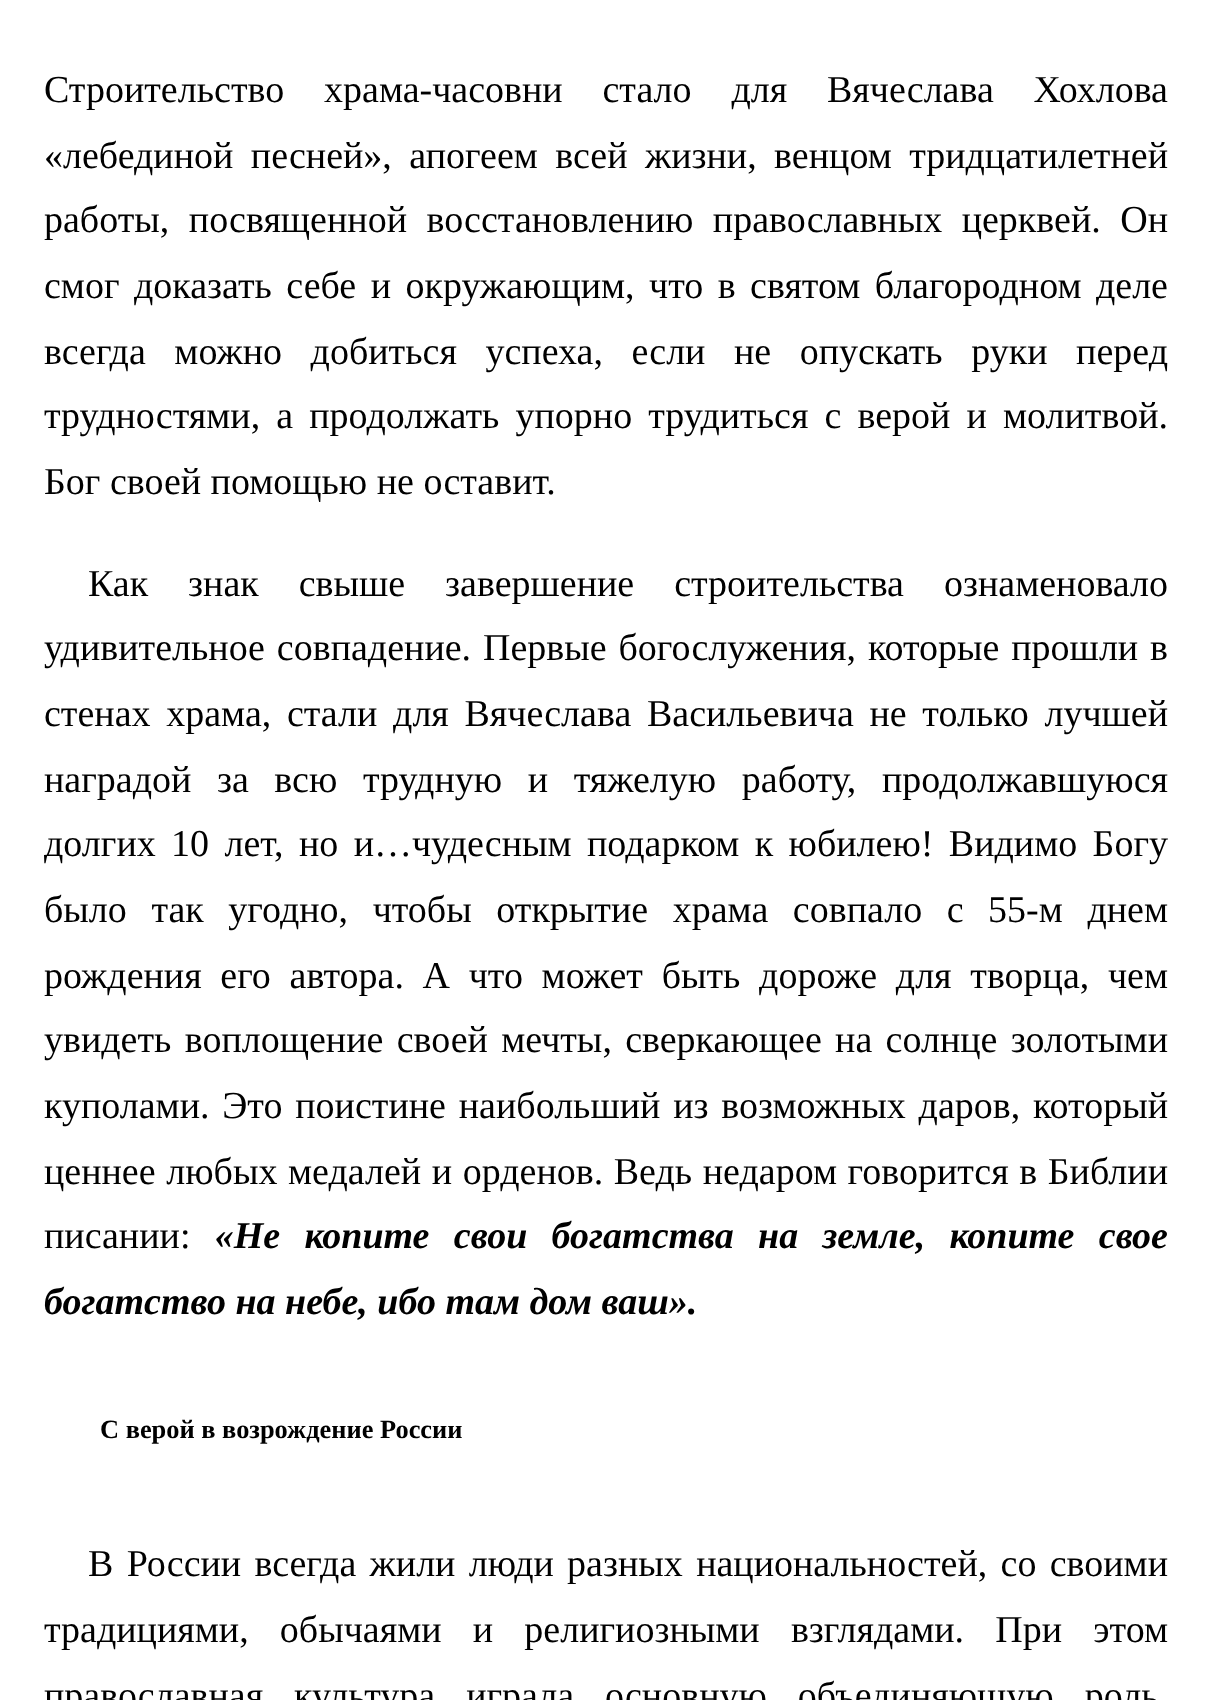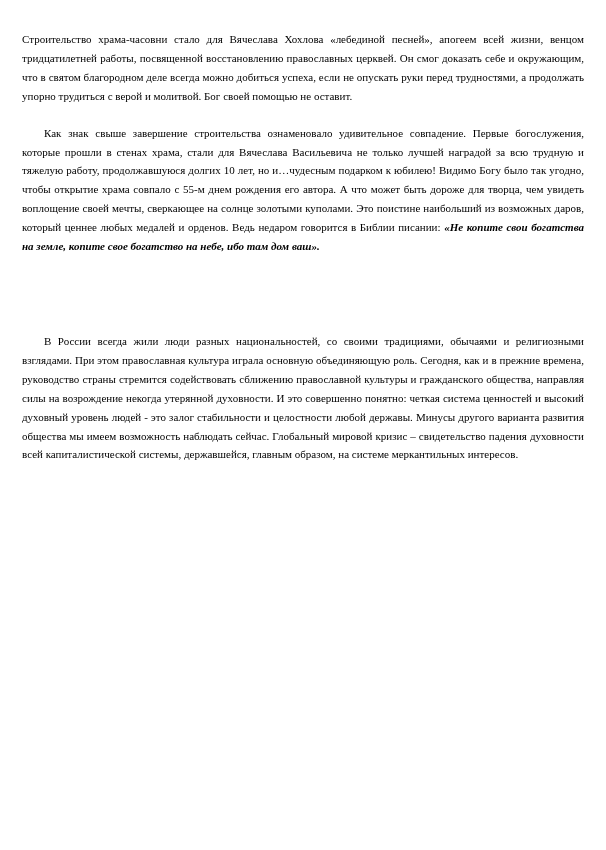--- a/index.html
+++ b/index.html
@@ -15,21 +15,21 @@
     overflow: hidden;
   }
   .page {
     width: 606px;
     height: 850px;
     box-sizing: border-box;
     padding: 30px 22px 0 22px;
     position: relative;
   }
   .para {
-    font-size: 11px;
+    font-size: 19px;
     line-height: 1.72;
     text-align: justify;
     text-justify: inter-word;
     margin: 0 0 1px 0;
     text-indent: 0;
     hyphens: none;
   }
   .para.indent {
     text-indent: 22px;
   }
@@ -61,20 +61,21 @@
 <div class="page">
 
   <p class="para">Строительство храма-часовни стало для Вячеслава Хохлова «лебединой песней», апогеем всей жизни, венцом тридцатилетней работы, посвященной восстановлению православных церквей. Он смог доказать себе и окружающим, что в святом благородном деле всегда можно добиться успеха, если не опускать руки перед трудностями, а продолжать упорно трудиться с верой и молитвой. Бог своей помощью не оставит.</p>
 
   <div class="spacer-sm"></div>
 
   <p class="para indent"><span>Как знак свыше завершение строительства ознаменовало  удивительное совпадение. Первые богослужения, которые прошли в стенах храма, стали для Вячеслава Васильевича не только лучшей наградой за всю трудную и тяжелую работу, продолжавшуюся долгих 10 лет, но и…чудесным подарком к юбилею! Видимо Богу было так угодно, чтобы открытие храма совпало с 55-м днем рождения его автора. А что может быть дороже для творца, чем увидеть воплощение своей мечты, сверкающее на солнце золотыми куполами. Это поистине наибольший из возможных даров, который ценнее любых медалей и орденов. Ведь недаром говорится в Библии писании: </span><span class="bolditalic">«Не копите свои богатства на земле, копите свое богатство на небе, ибо там дом ваш».</span></p>
 
   <div class="spacer-lg"></div>
 
+  <p class="heading">С верой в возрождение России</p>
 
   <div class="spacer-md"></div>
 
 
   <div class="spacer-sm"></div>
 
   <p class="para indent">В России всегда жили люди разных национальностей, со своими традициями, обычаями и религиозными взглядами. При этом православная культура играла основную объединяющую роль. Сегодня, как и в прежние времена, руководство страны стремится содействовать сближению православной культуры и гражданского общества, направляя силы на возрождение некогда утерянной духовности. И это совершенно понятно: четкая система ценностей и высокий духовный уровень людей - это залог стабильности и целостности любой державы. Минусы другого варианта развития общества мы имеем возможность наблюдать сейчас. Глобальный мировой кризис – свидетельство падения духовности всей капиталистической системы, державшейся, главным образом, на системе меркантильных интересов.</p>
 
   <div class="spacer-sm"></div>
 

